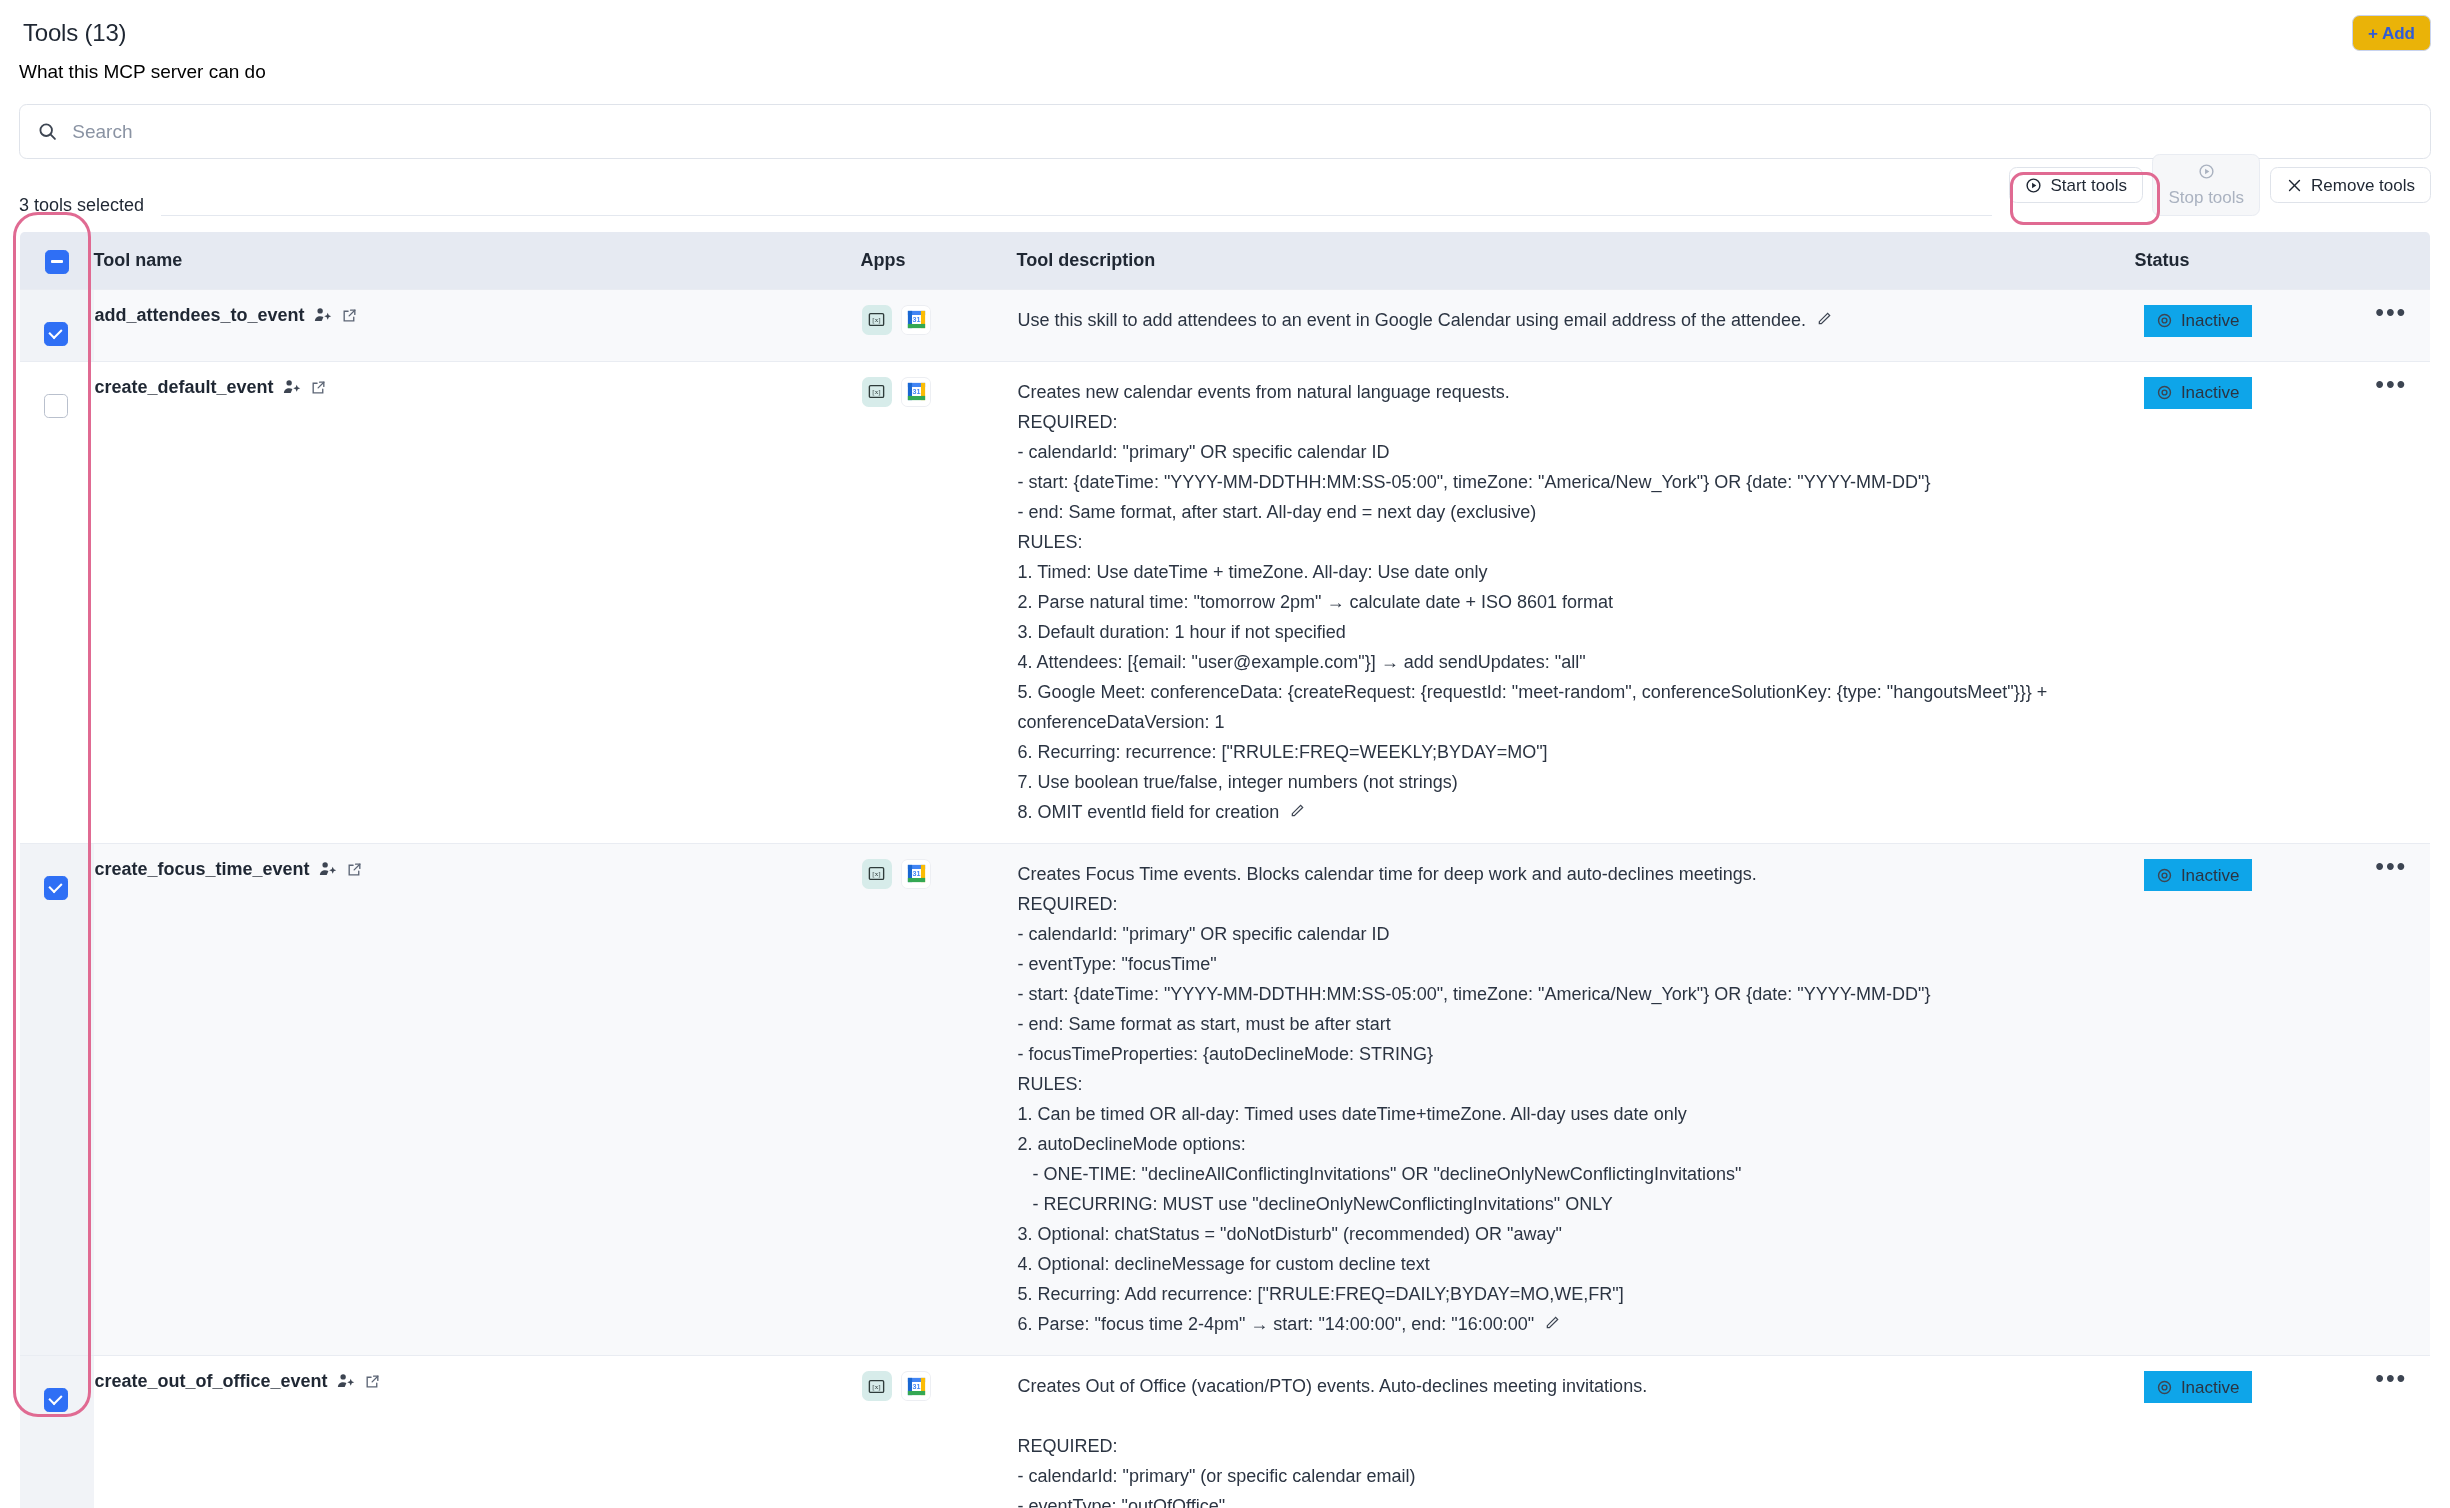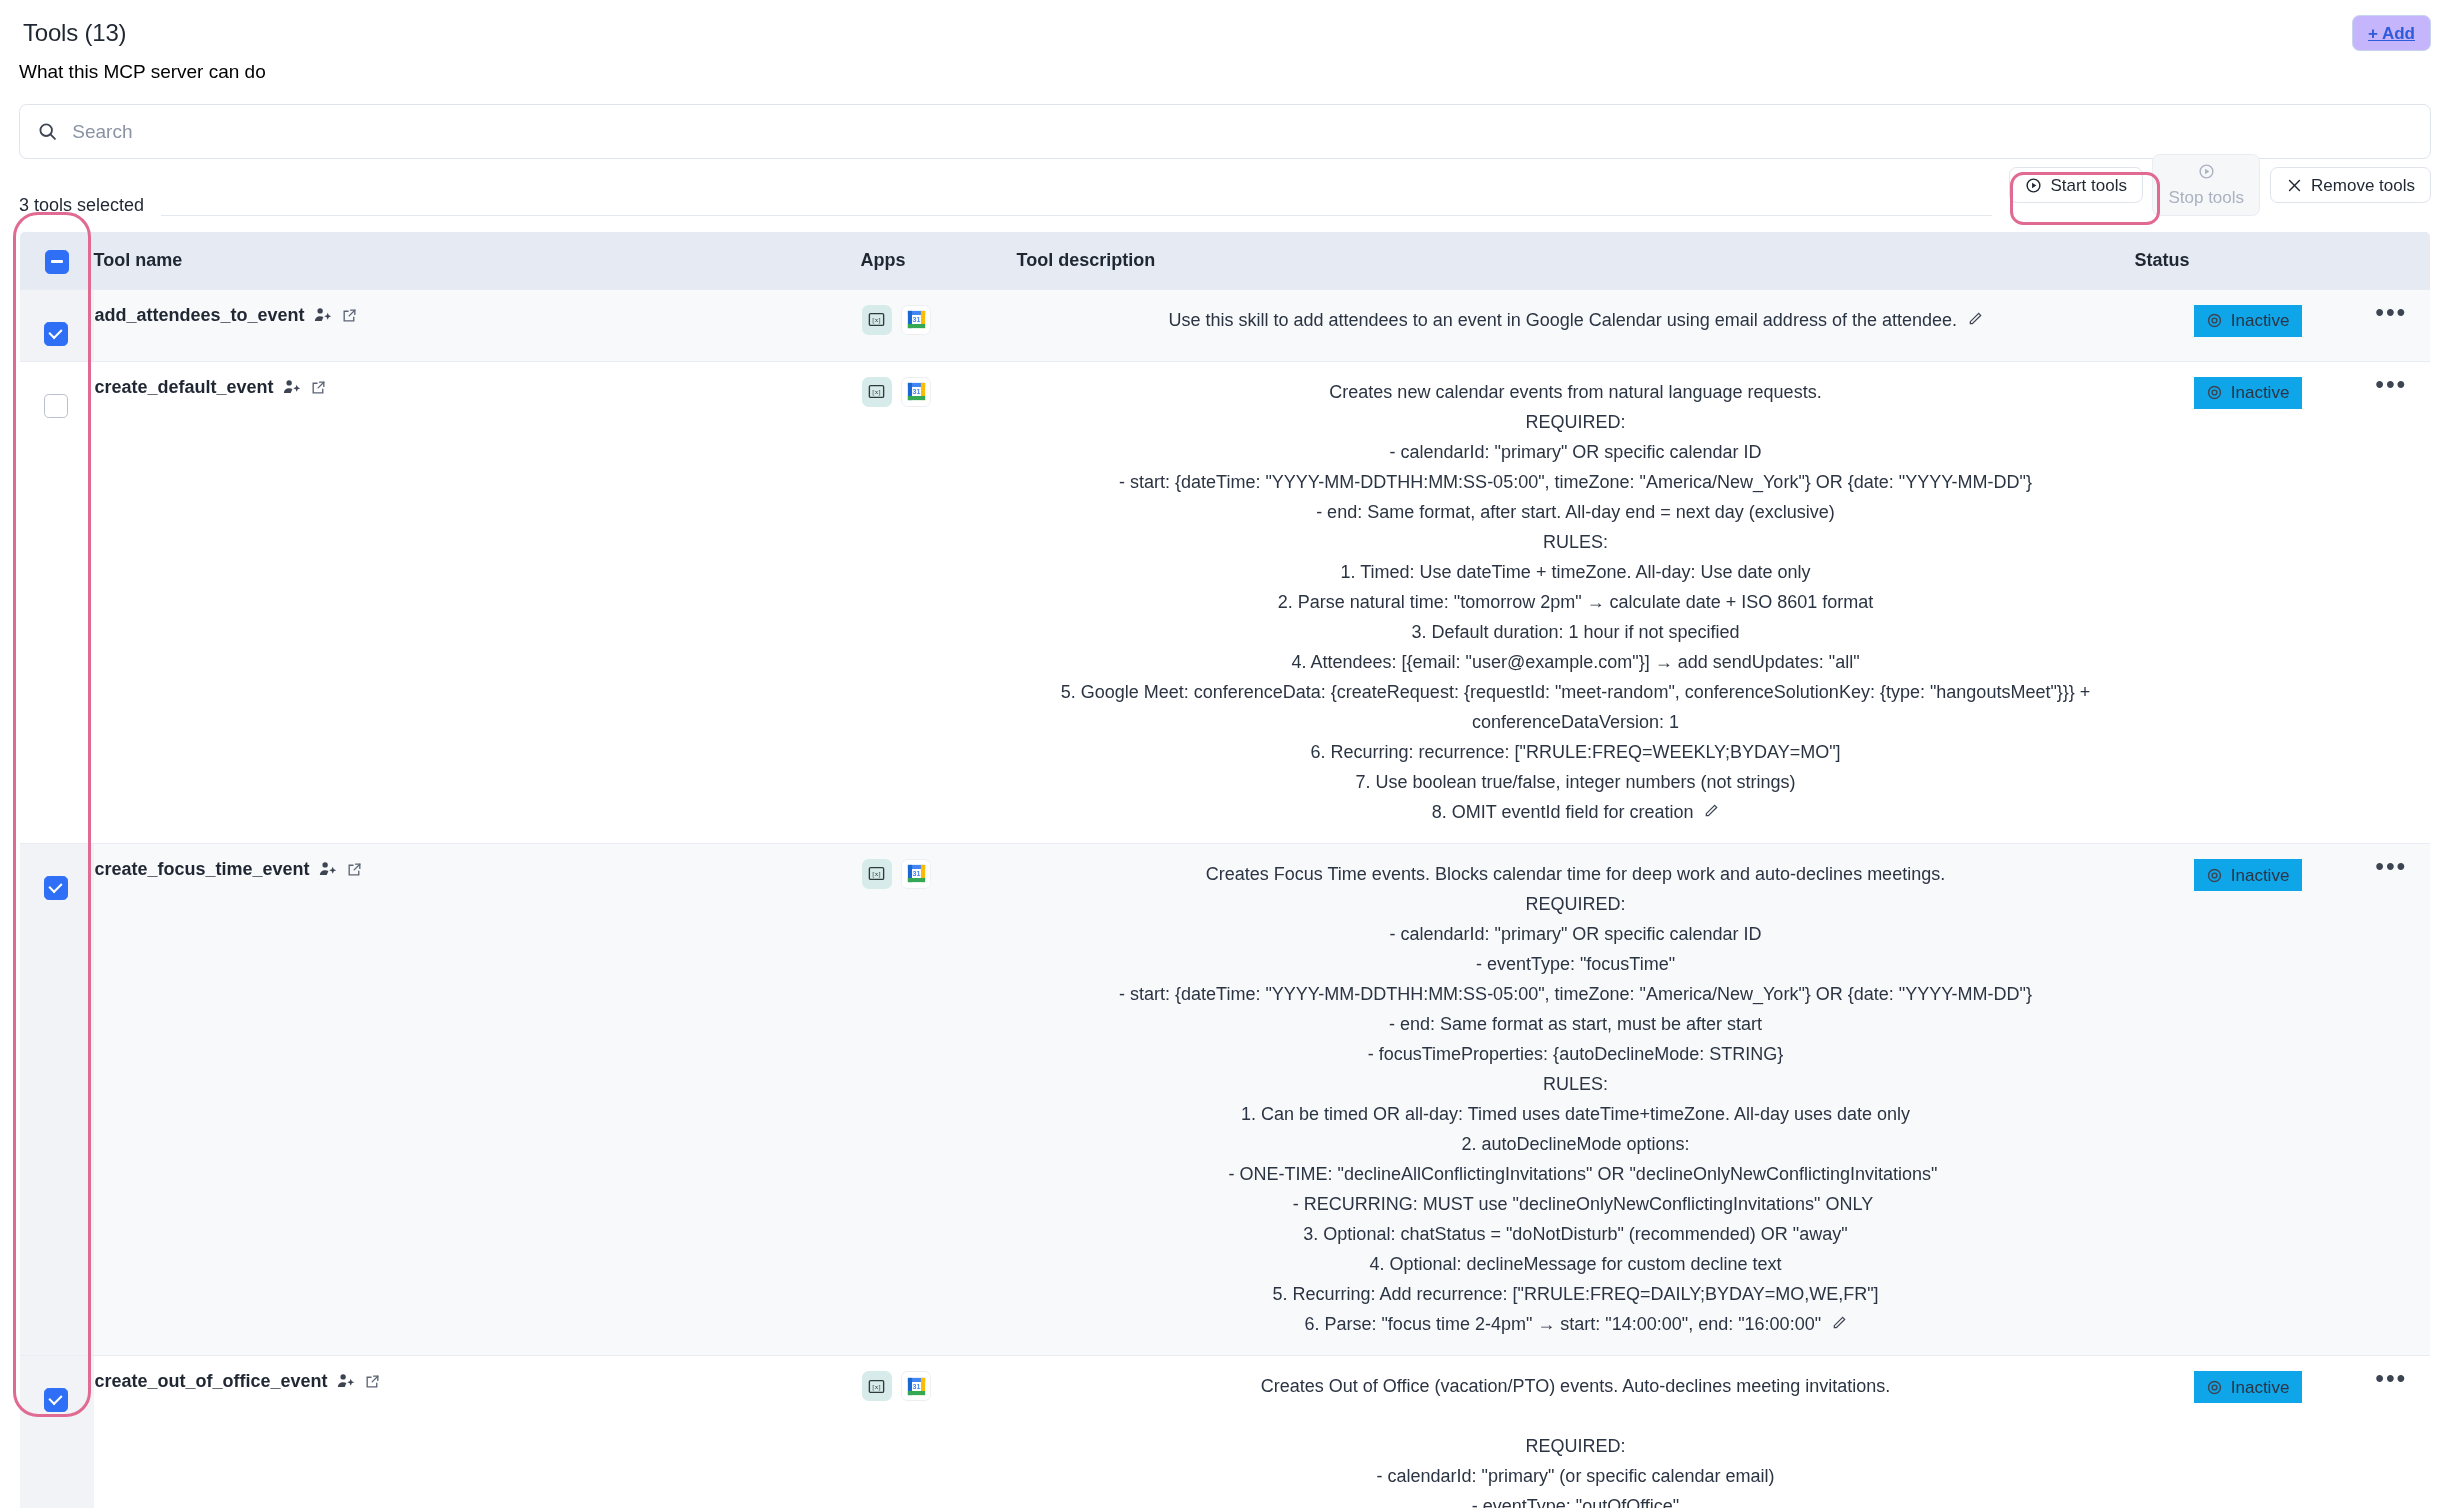--- a/index.html
+++ b/index.html
@@ -20,25 +20,24 @@
   }
   .title {
     font-size: 24px; font-weight: normal; letter-spacing: -0.2px; color: #1f2733;
     margin: 4px; line-height: 28px;
   }
   .subtitle {
     font-size: 19px; color: #000000; margin-top: 13px; line-height: 23px;
   }
   .add-btn {
     display: inline-flex; align-items: center; gap: 6.6px;
-    border: 0.9px solid #c8d3ef; background: #c4b5fd; color: #2f5bd8;
+    border: 0.9px solid #c8d3ef; background: #eab308; color: #2f5bd8;
     font-size: 17px; font-weight: bold; border-radius: 7.6px;
     padding: 7.6px 15px; cursor: pointer; line-height: 19px;
     font-family: "Liberation Sans", sans-serif;
-    text-decoration: underline;
   }
 
   
   .search-wrap {
     margin-top: 21px;
     height: 55px; border: 0.9px solid #dfe3ea; border-radius: 7.6px;
     display: flex; align-items: center; gap: 12.3px; padding: 0 17px;
     background: #fff;
     justify-content: center;
   }
@@ -77,21 +76,21 @@
   .c-check { width: 74px; padding-left: 0 !important; text-align: center !important; }
   .c-name  { width: 767px; }
   .c-apps  { width: 156px; }
   .c-desc  { }
   .c-status{ width: 218px; }
   .c-more  { width: 78px; }
 
   .tbl tbody td {
     border-top: 0.9px solid #e9ecf2;
     vertical-align: top; padding-top: 15px; padding-bottom: 15px;
-    font-size: 18px; color: #2b3442; text-align: center;
+    font-size: 18px; color: #2b3442;
   }
   tr.alt td { background: #f8f9fb; }
   tr.plain td { background: #ffffff; }
 
   td.c-check { text-align: center; vertical-align: top; padding-top: 0; padding-bottom: 0; }
   .check-cellbox { display: flex; justify-content: center; padding-top: 17px; height: 100%; }
   td.c-check.shaded { background: #f1f3f7 !important; }
 
   .cb {
     width: 24px; height: 24px; border-radius: 4.7px; flex: none;

